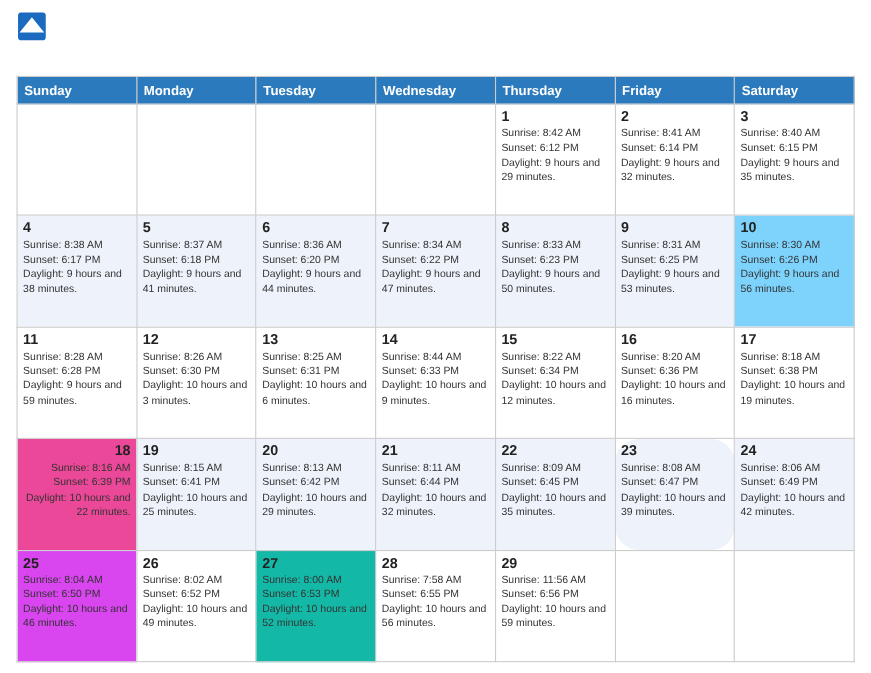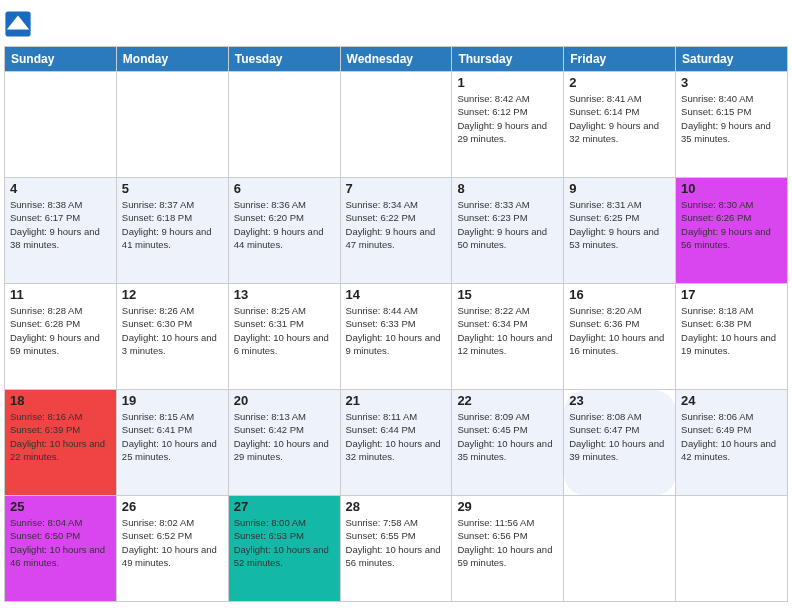--- a/index.html
+++ b/index.html
@@ -6,23 +6,24 @@
     body {
       font-family: Arial, sans-serif;
       background: #fff;
       width: 792px;
       height: 612px;
       overflow: hidden;
     }
     .page {
       width: 792px;
       height: 612px;
-      padding: 10px 4px;
+      padding: 10px 15px;
       display: flex;
       flex-direction: column;
+      gap: 23px;
     }
     .header {
       display: flex;
       justify-content: space-between;
       align-items: flex-start;
       margin-bottom: 8px;
     }
     .logo {
       display: flex;
       align-items: center;
@@ -181,21 +182,21 @@
             <div class="day-info">Sunrise: 8:33 AM
 Sunset: 6:23 PM
 Daylight: 9 hours and 50 minutes.</div>
           </td>
           <td style="background: rgb(238, 243, 251);">
             <span class="day-number">9</span>
             <div class="day-info">Sunrise: 8:31 AM
 Sunset: 6:25 PM
 Daylight: 9 hours and 53 minutes.</div>
           </td>
-          <td style="background: #d946ef;">
+          <td style="background: #7dd3fc;">
             <span class="day-number">10</span>
             <div class="day-info">Sunrise: 8:30 AM
 Sunset: 6:26 PM
 Daylight: 9 hours and 56 minutes.</div>
           </td>
         </tr>
         <tr>
           <td style="background: rgb(255, 255, 255);">
             <span class="day-number">11</span>
             <div class="day-info">Sunrise: 8:28 AM
@@ -233,21 +234,21 @@
 Daylight: 10 hours and 16 minutes.</div>
           </td>
           <td style="background: rgb(255, 255, 255);">
             <span class="day-number">17</span>
             <div class="day-info">Sunrise: 8:18 AM
 Sunset: 6:38 PM
 Daylight: 10 hours and 19 minutes.</div>
           </td>
         </tr>
         <tr>
-          <td style="background: #ef4444;">
+          <td style="background: #ec4899; text-align: right;">
             <span class="day-number">18</span>
             <div class="day-info">Sunrise: 8:16 AM
 Sunset: 6:39 PM
 Daylight: 10 hours and 22 minutes.</div>
           </td>
           <td style="background: rgb(238, 243, 251);">
             <span class="day-number">19</span>
             <div class="day-info">Sunrise: 8:15 AM
 Sunset: 6:41 PM
 Daylight: 10 hours and 25 minutes.</div>

